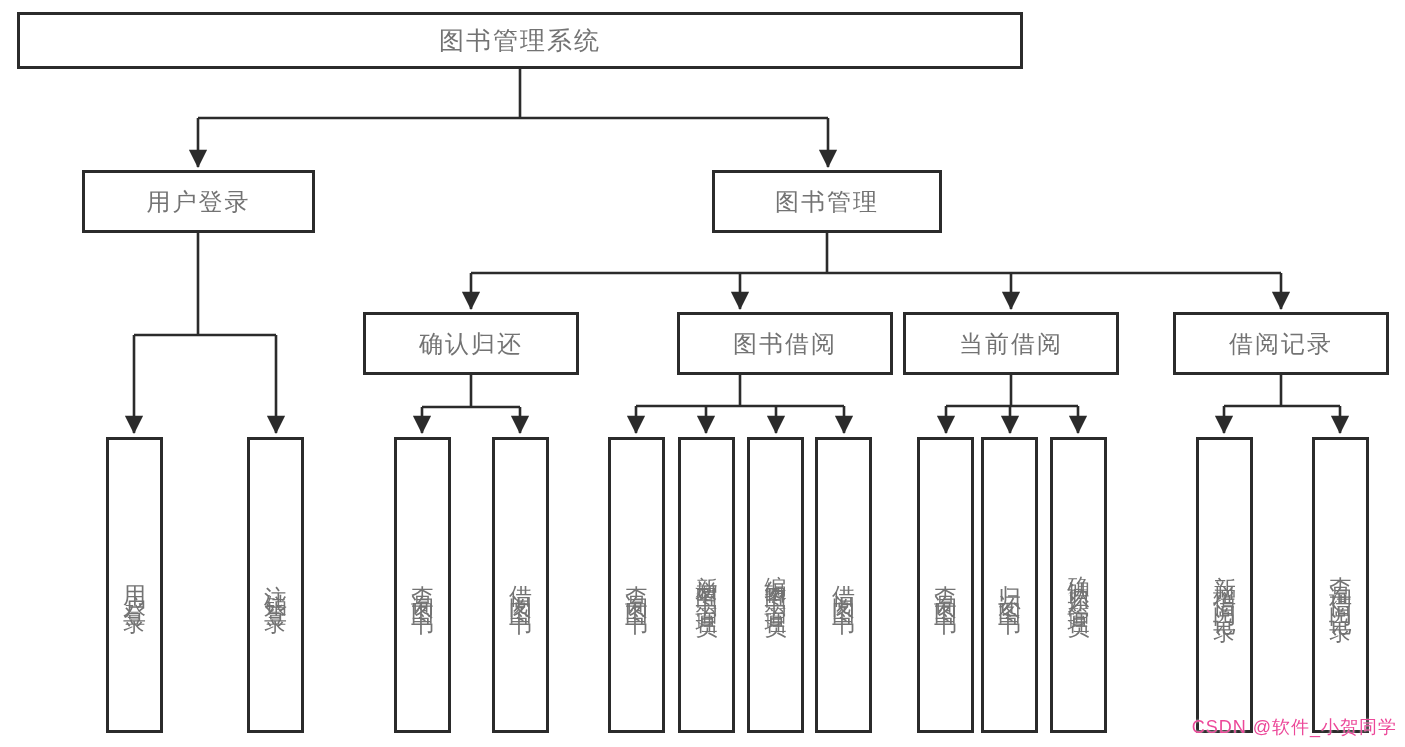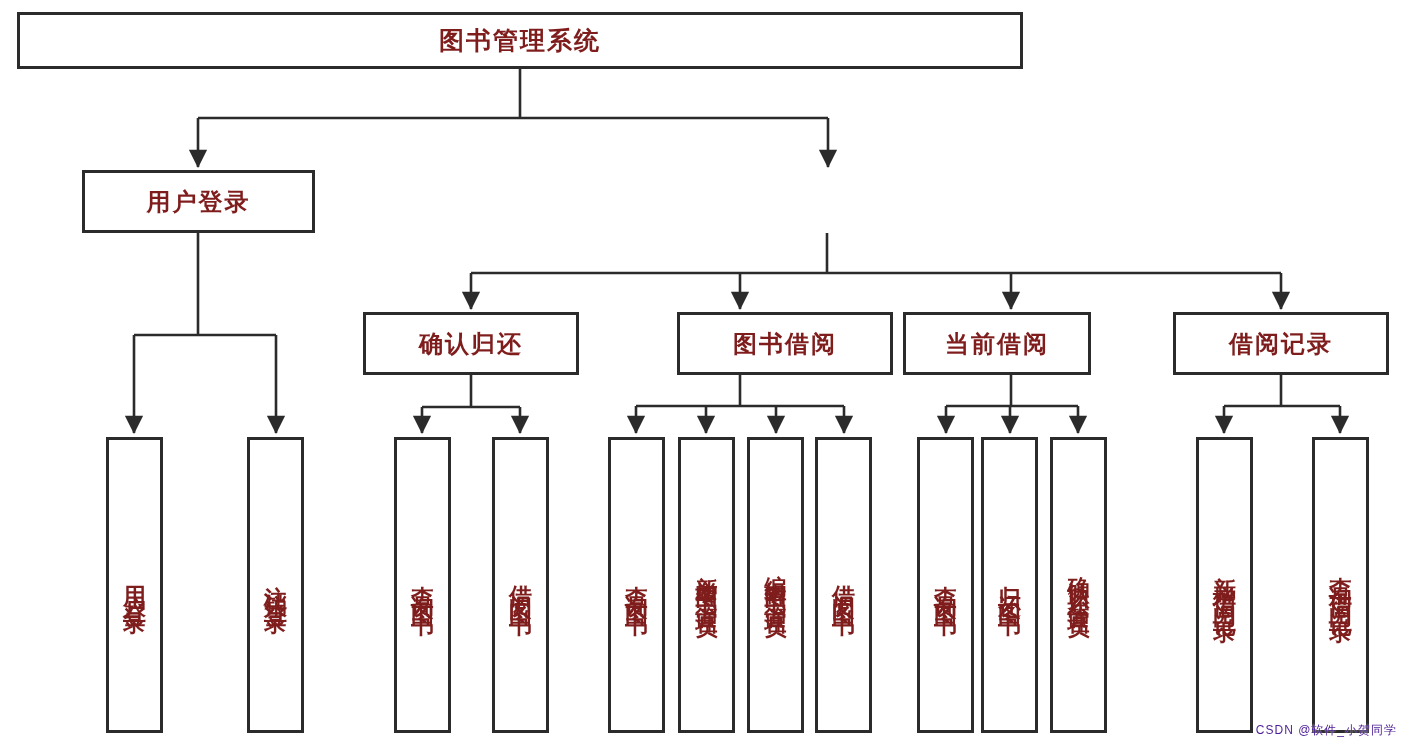--- a/index.html
+++ b/index.html
@@ -12,45 +12,44 @@
   }
   .connectors{position:absolute;left:0;top:0;width:1405px;height:747px;}
   .node{
     position:absolute;
     box-sizing:border-box;
     background:#ffffff;
     border:3px solid #2b2b2b;
     display:flex;
     align-items:center;
     justify-content:center;
-    color:#7f1d1d;
+    color:#737373;
     font-size:24px;
     letter-spacing:2px;
     white-space:nowrap;
-    font-weight:bold;
   }
   .node.root{font-size:25px;}
   .vnode span{
     writing-mode:vertical-rl;
     text-orientation:mixed;
     font-size:23px;
     letter-spacing:9px;
     line-height:1;
   }
   .vnode.long span{
     font-size:22px;
     letter-spacing:6px;
   }
   .watermark{
     position:absolute;
     right:8px;
     bottom:8px;
     font-family:"Liberation Sans","DejaVu Sans",sans-serif;
-    font-size:12px;
-    color:#4c1d95;
+    font-size:18px;
+    color:#ec4899;
     text-shadow:0 0 2px #ffffff;
     letter-spacing:1px;
   }
 </style>
 </head>
 <body>
 
 <div class="stage">
 
   <svg class="connectors" width="1405" height="747" viewBox="0 0 1405 747" xmlns="http://www.w3.org/2000/svg">
@@ -85,24 +84,25 @@
     <path d="M946,406 V433" fill="none" stroke="#2b2b2b" stroke-width="2.6" marker-end="url(#arrow)"></path>
     <path d="M1010,406 V433" fill="none" stroke="#2b2b2b" stroke-width="2.6" marker-end="url(#arrow)"></path>
     <path d="M1078,406 V433" fill="none" stroke="#2b2b2b" stroke-width="2.6" marker-end="url(#arrow)"></path>
     <path d="M1224,406 V433" fill="none" stroke="#2b2b2b" stroke-width="2.6" marker-end="url(#arrow)"></path>
     <path d="M1340,406 V433" fill="none" stroke="#2b2b2b" stroke-width="2.6" marker-end="url(#arrow)"></path>
   </svg>
 
   <div class="node root" style="left:17px;top:12px;width:1006px;height:57px;">图书管理系统</div>
 
   <div class="node" style="left:82px;top:170px;width:233px;height:63px;">用户登录</div>
+  <div class="node" style="left:712px;top:170px;width:230px;height:63px;">图书管理</div>
 
   <div class="node" style="left:363px;top:312px;width:216px;height:63px;">确认归还</div>
   <div class="node" style="left:632px;top:312px;width:216px;height:63px;margin-left:45px;">图书借阅</div>
-  <div class="node" style="left:903px;top:312px;width:188px;height:63px;">当前借阅</div>
+  <div class="node" style="left:903px;top:312px;width:216px;height:63px;">当前借阅</div>
   <div class="node" style="left:1173px;top:312px;width:216px;height:63px;">借阅记录</div>
 
   <div class="node vnode" style="left:106px;top:437px;width:57px;height:296px;">
     <span>用户登录</span>
   </div>
   <div class="node vnode" style="left:247px;top:437px;width:57px;height:296px;">
     <span>注销登录</span>
   </div>
 
   <div class="node vnode" style="left:394px;top:437px;width:57px;height:296px;">

